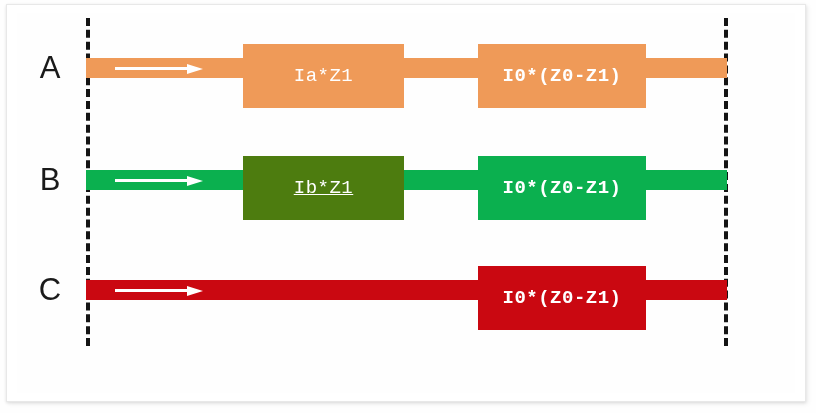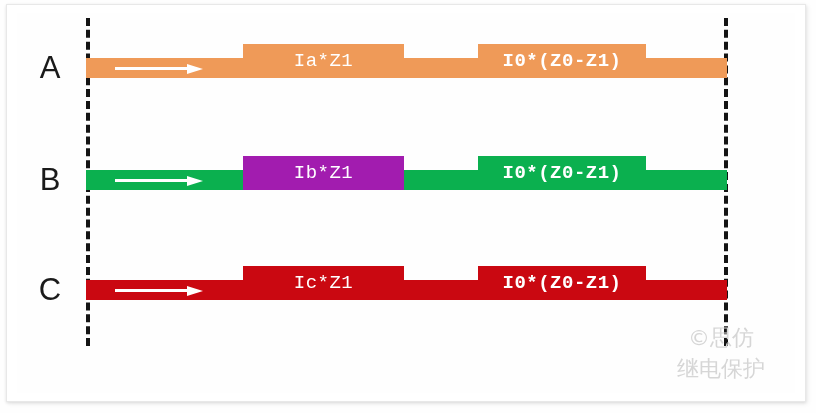--- a/index.html
+++ b/index.html
@@ -84,21 +84,21 @@
     left: 86px;
     top: 20px;
     width: 641px;
     height: 20px;
   }
 
   
   .block {
     position: absolute;
     top: 6px;
-    height: 34px;
+    height: 64px;
     display: flex;
     align-items: center;
     justify-content: center;
     font-family: "Liberation Mono", monospace;
     font-size: 19px;
     color: #ffffff;
     letter-spacing: 0.5px;
     white-space: nowrap;
   }
   .block.b1 { left: 243px; width: 161px; }
@@ -164,36 +164,31 @@
     <div class="block b2" style="background: rgb(239, 154, 88);">I0*(Z0-Z1)</div>
     <div class="arrow">
       <div class="shaft"></div>
       <div class="head" style="border-left-color: rgb(255, 255, 255);"></div>
     </div>
   </div>
 
   <div class="row b">
     <div class="phase-label">B</div>
     <div class="conductor" style="background: rgb(11, 176, 79);"></div>
-    <div class="block b1" style="background: #a21caf;">Ib*Z1</div>
+    <div class="block b1" style="background: #4d7c0f; text-decoration: underline;">Ib*Z1</div>
     <div class="block b2" style="background: rgb(11, 176, 79);">I0*(Z0-Z1)</div>
     <div class="arrow">
       <div class="shaft"></div>
       <div class="head" style="border-left-color: rgb(255, 255, 255);"></div>
     </div>
   </div>
 
   <div class="row c">
     <div class="phase-label">C</div>
     <div class="conductor" style="background: rgb(202, 8, 17);"></div>
-    <div class="block b1" style="background: rgb(202, 8, 17);">Ic*Z1</div>
     <div class="block b2" style="background: rgb(202, 8, 17);">I0*(Z0-Z1)</div>
     <div class="arrow">
       <div class="shaft"></div>
       <div class="head" style="border-left-color: rgb(255, 255, 255);"></div>
     </div>
   </div>
 
-  <div class="watermark" style="color: rgb(214, 214, 214);">
-    <div>©思仿</div>
-    <div>继电保护</div>
-  </div>
 </div>
 
 </body></html>

